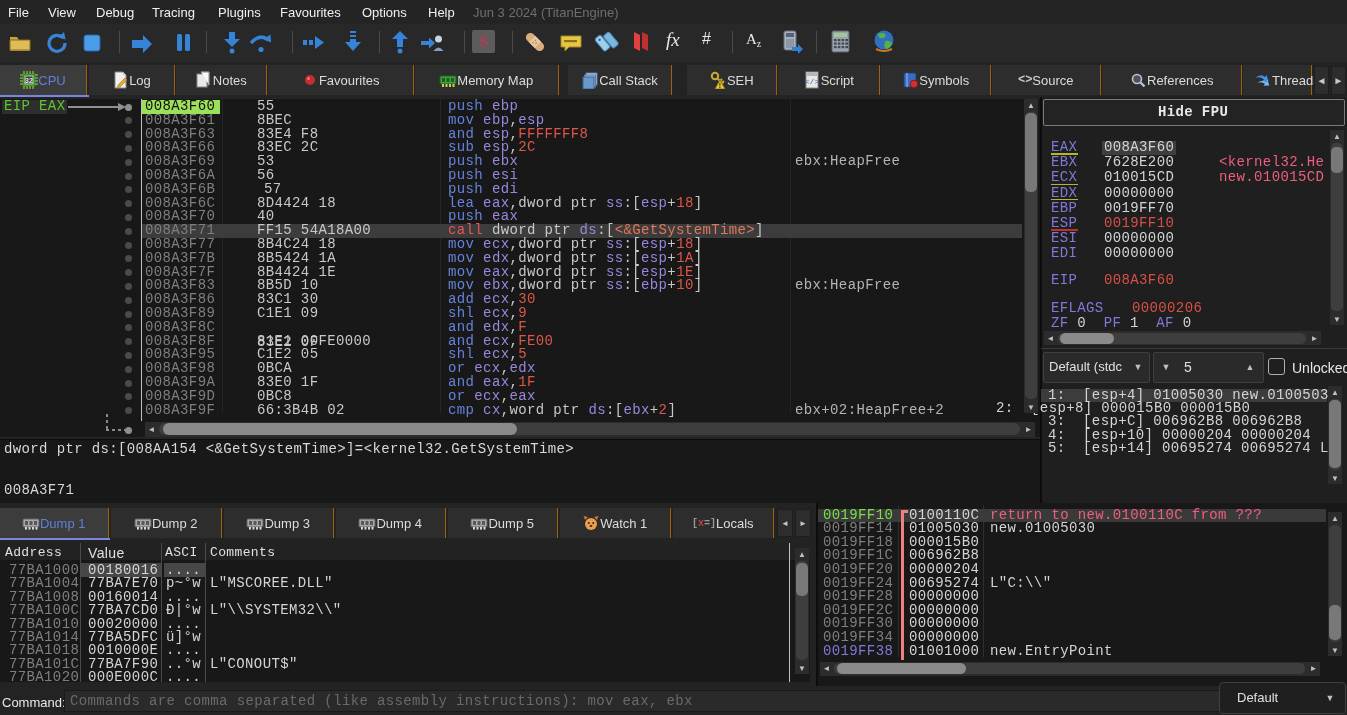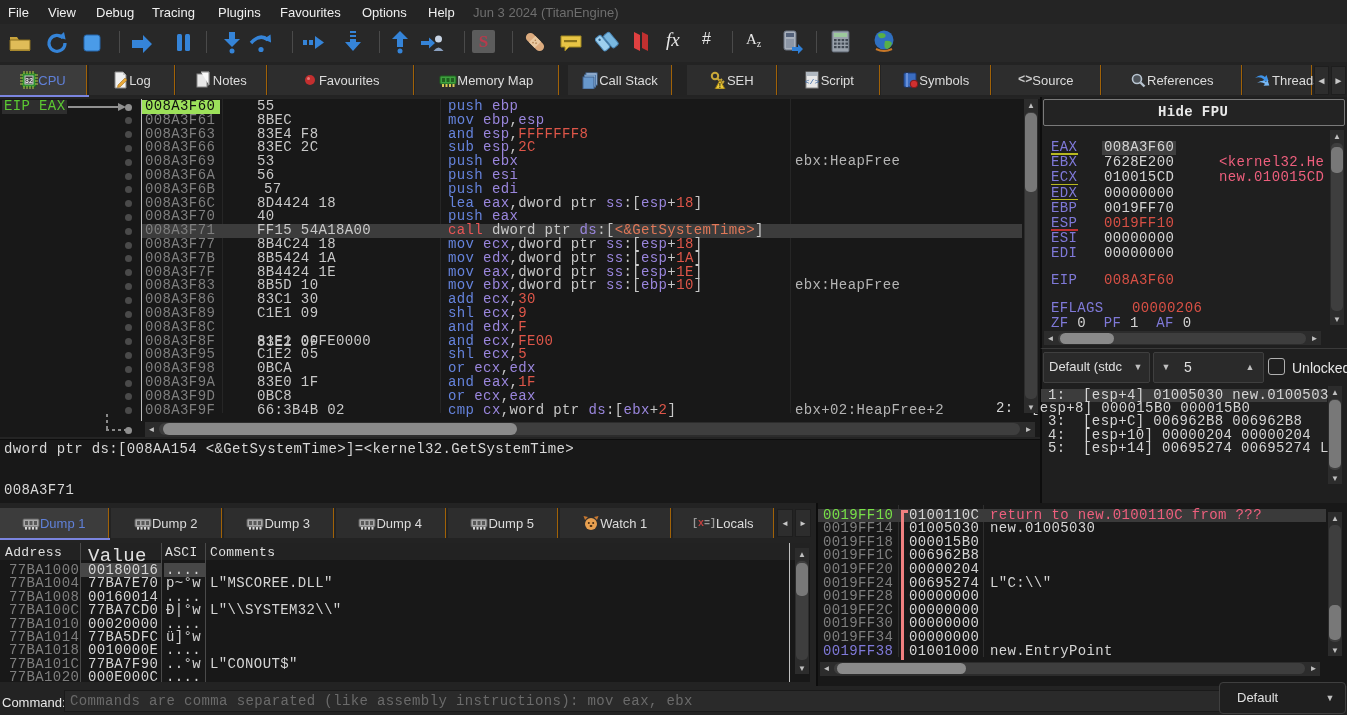--- a/index.html
+++ b/index.html
@@ -508,21 +508,21 @@
   </div>
 <div class="abs tab" style="left:673.0px;top:508px;width:100.5px;height:30px;background:#2d2d2d;color:#dcdcdc">
     <span style="font:bold 10px 'Liberation Mono';color:#9a9a9a;flex:none">[<span style="color:#c04040">x</span>=]</span>
     <span>Locals</span>
   </div>
 <div class="abs sbtn" style="left:777px;top:509px;width:16px;height:28px">◄</div>
 <div class="abs sbtn" style="left:795px;top:509px;width:16px;height:28px">►</div>
 <div class="abs" style="left:0;top:543px;width:810px;height:139px;background:#181818"></div>
 <div class="abs" style="left:0;top:543px;width:810px;height:17px;background:#222222"></div>
 <div class="abs" style="left:5px;top:545px;color:#e0e0e0;font-size:13px;font-family:'Liberation Mono';letter-spacing:0.37px">Address</div>
-<div class="abs" style="left:88px;top:545px;color:#e0e0e0;font-size:19px;font-family:Liberation Mono, monospace;letter-spacing:0.37px">Value</div>
+<div class="abs" style="left:88px;top:545px;color:#e0e0e0;font-size:14px;font-family:Liberation Sans, sans-serif;letter-spacing:0.37px">Value</div>
 <div class="abs" style="left:165px;top:545px;color:#e0e0e0;font-size:13px;font-family:'Liberation Mono';letter-spacing:0.37px">ASCI</div>
 <div class="abs" style="left:210px;top:545px;color:#e0e0e0;font-size:13px;font-family:'Liberation Mono';letter-spacing:0.37px">Comments</div>
 <div class="abs" style="left:80px;top:543px;width:1px;height:139px;background:#4a4a4a"></div>
 <div class="abs" style="left:161px;top:543px;width:1px;height:139px;background:#4a4a4a"></div>
 <div class="abs" style="left:205px;top:543px;width:1px;height:139px;background:#4a4a4a"></div>
 <div class="abs" style="left:81px;top:562.8px;width:80px;height:14.2px;background:#474747"></div>
 <div class="abs" style="left:163.5px;top:562.8px;width:42px;height:14.2px;background:#474747"></div>
 <div class="abs mono" style="left:9px;top:564.0px;color:#7f7f7f">77BA1000</div>
 <div class="abs mono" style="left:88px;top:564.0px;color:#d4d4d4">00180016</div>
 <div class="abs mono" style="left:166px;top:564.0px;color:#d4d4d4;white-space:pre">....</div>

